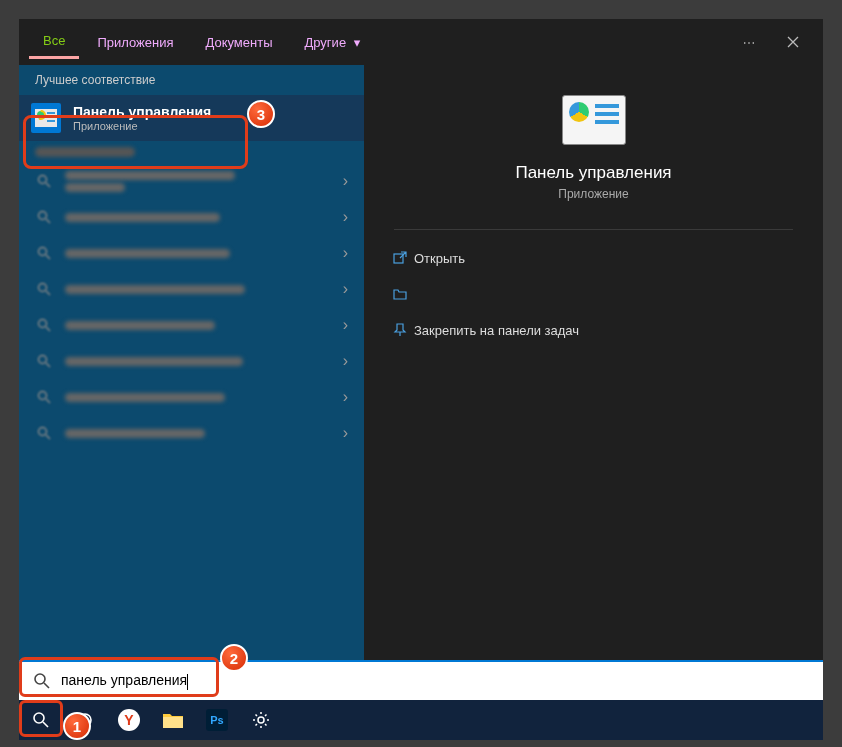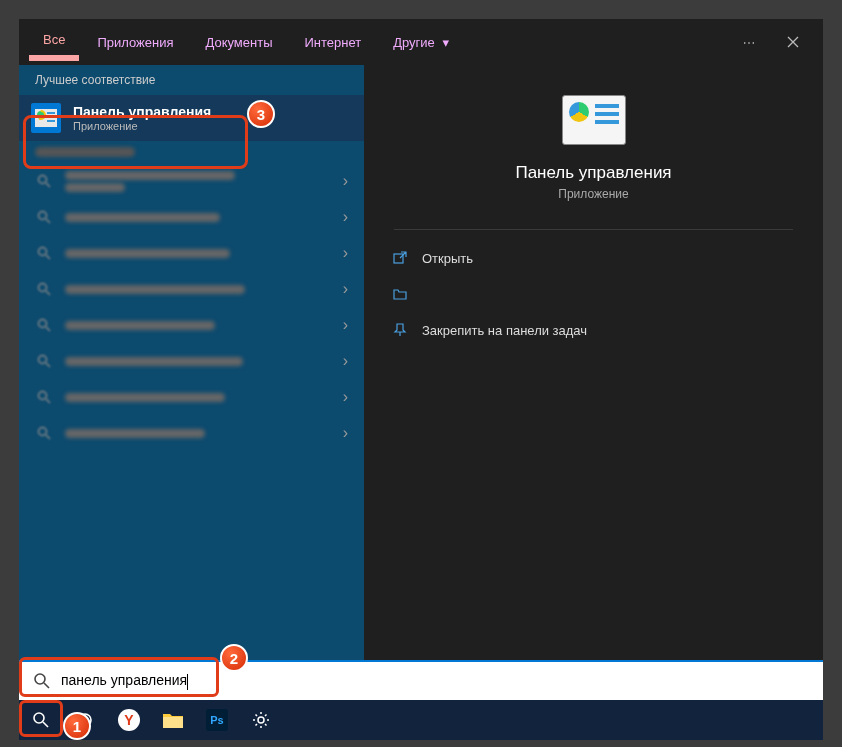--- a/index.html
+++ b/index.html
@@ -1,20 +1,20 @@
 <!DOCTYPE html>
 <html><head>
 <meta charset="utf-8">
 <style>
 *{margin:0;padding:0;box-sizing:border-box;font-family:"Segoe UI",Arial,sans-serif;}
 body{background:#3c3c3c;width:842px;height:747px;overflow:hidden;position:relative;}
 .window{position:absolute;left:19px;top:19px;width:804px;height:681px;background:#1f1f1f;display:flex;flex-direction:column;}
 .topbar{height:46px;display:flex;align-items:center;padding:0 10px;gap:4px;color:#ccc;font-size:13px;}
 .topbar .tab{padding:8px 14px;cursor:pointer;color:#f0abfc;}
-.topbar .tab.active{color:#fca5a5;border-bottom:6px solid #fca5a5;}
+.topbar .tab.active{color:#84cc16;border-bottom:3px solid #fca5a5;}
 .topbar .flex{flex:1;}
 .topbar .iconbtn{width:40px;height:40px;display:flex;align-items:center;justify-content:center;color:#bbb;cursor:pointer;}
 .body{flex:1;display:flex;}
 .left{width:345px;background:#0c4a6e;display:flex;flex-direction:column;overflow:hidden;}
 .section-hdr{padding:8px 16px;font-size:12px;color:#ccc;}
 .result{display:flex;align-items:center;padding:8px 12px;gap:12px;cursor:pointer;}
 .result.selected{background:#15395a;}
 .result .ico{width:30px;height:30px;background:#0078d4;border-radius:2px;display:flex;align-items:center;justify-content:center;flex-shrink:0;}
 .result .txt{flex:1;}
 .result .title{font-size:14px;color:#fff;font-weight:600;}
@@ -30,41 +30,40 @@
 .preview-icon{width:64px;height:50px;background:#f5f5f5;border:1px solid #888;border-radius:3px;position:relative;display:flex;align-items:center;justify-content:center;}
 .preview-icon .c1{position:absolute;left:6px;top:6px;width:20px;height:20px;border-radius:50%;background:conic-gradient(#2ecc71 0 120deg,#f1c40f 120deg 240deg,#3498db 240deg 360deg);}
 .preview-icon .l{position:absolute;right:6px;width:24px;height:4px;background:#3498db;}
 .preview-icon .l1{top:8px;}
 .preview-icon .l2{top:16px;}
 .preview-icon .l3{top:24px;}
 .ptitle{margin-top:18px;font-size:17px;color:#fff;}
 .psub{margin-top:4px;font-size:12px;color:#aaa;}
 .sep{width:calc(100% - 60px);height:1px;background:#3a3a3a;margin:28px 0 10px 0;}
 .actions{width:100%;padding:0 20px;display:flex;flex-direction:column;}
-.act{display:flex;align-items:center;gap:14px;padding:10px 8px;font-size:13px;color:#ddd;cursor:pointer;}
+.act{display:flex;align-items:center;gap:6px;padding:10px 8px;font-size:13px;color:#ddd;cursor:pointer;}
 .act .aico{width:16px;height:16px;color:#4aa0e0;display:flex;align-items:center;justify-content:center;}
 .searchbar{position:absolute;left:19px;top:660px;width:804px;height:40px;background:#fff;display:flex;align-items:center;padding:0 14px;gap:10px;border-top:2px solid #0078d4;}
 .searchbar .sico{width:18px;height:18px;color:#444;}
 .searchbar .inp{flex:1;border:none;outline:none;font-size:14px;background:transparent;}
 .cursor{display:inline-block;width:1px;height:16px;background:#000;vertical-align:middle;}
 .taskbar{position:absolute;left:19px;top:700px;width:804px;height:40px;background:#11233d;display:flex;align-items:center;}
 .taskbtn{width:44px;height:40px;display:flex;align-items:center;justify-content:center;color:#fff;cursor:pointer;}
 .callout{position:absolute;border:3px solid #e03c1a;border-radius:6px;pointer-events:none;}
 .badge{position:absolute;width:28px;height:28px;border-radius:50%;background:radial-gradient(circle at 35% 30%,#ff6a3b,#d62c05);border:2px solid #fff;color:#fff;font-weight:bold;display:flex;align-items:center;justify-content:center;font-size:15px;pointer-events:none;}
 svg{display:block;}
 </style>
 </head>
 <body>
 
 <div class="window">
   <div class="topbar">
     <div class="tab active">Все</div>
     <div class="tab">Приложения</div>
     <div class="tab">Документы</div>
-    <div class="tab">Интернет</div>
     <div class="tab">
       <span>Другие</span>
       <span style="margin-left:4px;">▾</span>
     </div>
     <div class="flex"></div>
     <div class="iconbtn">⋯</div>
     <div class="iconbtn">
       <svg width="12" height="12" viewBox="0 0 12 12">
           <path d="M1 1 L11 11 M11 1 L1 11" stroke="#bbb" stroke-width="1.3"></path>
         </svg>

